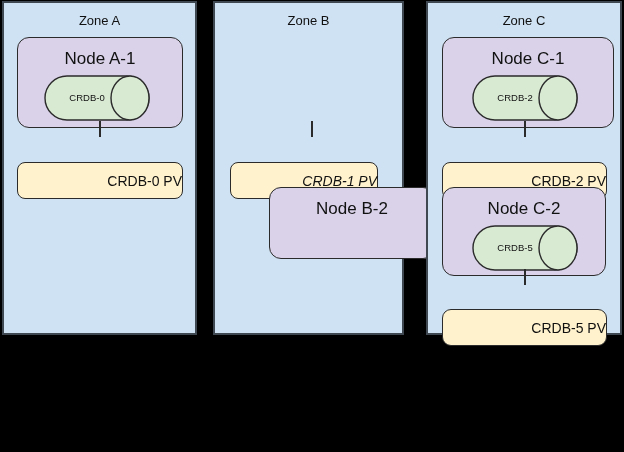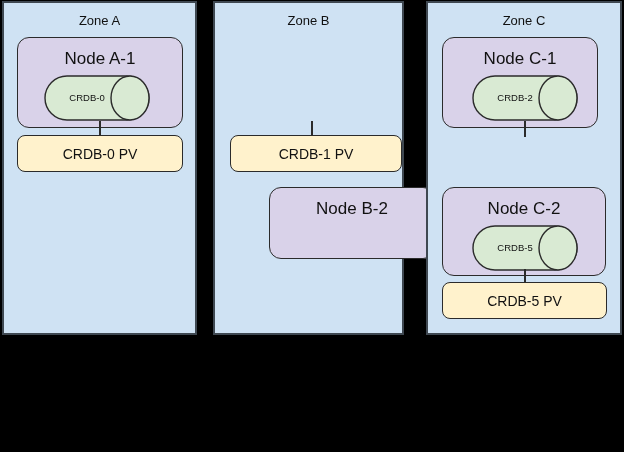--- a/index.html
+++ b/index.html
@@ -32,22 +32,23 @@
   .node-label {
     position: absolute; top: 11px; left: 0; right: 0;
     text-align: center; font-size: 17px;
   }
   .pv {
     position: absolute;
     background: var(--pv_fill);
     border: 1.4px solid var(--shape_border);
     border-radius: 8px;
     box-sizing: border-box;
-    display: flex; align-items: center; justify-content: center;
+    display: flex; align-items: center; justify-content: flex-end;
     font-size: 14px;
+    margin-top: 27px;
   }
   .connector {
     position: absolute; width: 2px;
     background: var(--shape_border);
   }
   .cylinder { position: absolute; width: 106px; height: 46px; }
   .cylinder rect, .cylinder ellipse {
     fill: var(--db_fill);
     stroke: var(--shape_border);
     stroke-width: 1.4;
@@ -79,51 +80,54 @@
     <span>CRDB-0 PV</span>
   </div>
 </div>
 
 <div class="zone" style="left:213px; width:191px;">
   <div class="zone-label">Zone B</div>
 
 
   <div class="connector" style="left:96px; top:118px; height:16px;"></div>
 
-  <div class="pv" style="left:15px; top:132px; width:172px; height:37px;">
+  <div class="pv" style="left:15px; top:132px; width:148px; height:37px;font-style:italic;">
     <span>CRDB-1 PV</span>
   </div>
 
   <div class="node" style="left:14px; top:184px; width:166px; height:72px;margin-left:40px;">
     <div class="node-label">Node B-2</div>
   </div>
 </div>
 
 <div class="zone" style="left:426px; width:196px;">
   <div class="zone-label">Zone C</div>
 
-  <div class="node" style="left:14px; top:34px; width:156px; height:91px;">
+  <div class="node" style="left:14px; top:34px; width:172px; height:91px;">
     <div class="node-label">Node C-1</div>
     <svg class="cylinder" style="left:29px; top:37px;" viewBox="0 0 106 46">
       <rect x="1" y="1" width="104" height="44" rx="22" ry="22"></rect>
       <ellipse cx="86" cy="23" rx="19" ry="22"></ellipse>
       <text x="43" y="26" text-anchor="middle">CRDB-2</text>
     </svg>
   </div>
 
   <div class="connector" style="left:96px; top:118px; height:16px;"></div>
 
+  <div class="pv" style="left:14px; top:132px; width:165px; height:37px;">
+    <span>CRDB-2 PV</span>
+  </div>
 
   <div class="node" style="left:14px; top:184px; width:164px; height:89px;">
     <div class="node-label">Node C-2</div>
     <svg class="cylinder" style="left:29px; top:37px;" viewBox="0 0 106 46">
       <rect x="1" y="1" width="104" height="44" rx="22" ry="22"></rect>
       <ellipse cx="86" cy="23" rx="19" ry="22"></ellipse>
       <text x="43" y="26" text-anchor="middle">CRDB-5</text>
     </svg>
   </div>
 
   <div class="connector" style="left:96px; top:266px; height:16px;"></div>
 
-  <div class="pv" style="left:14px; top:279px; width:165px; height:37px;">
+  <div class="pv" style="left:14px; top:279px; width:165px; height:37px;border-radius:9px;">
     <span>CRDB-5 PV</span>
   </div>
 </div>
 
 </body></html>

